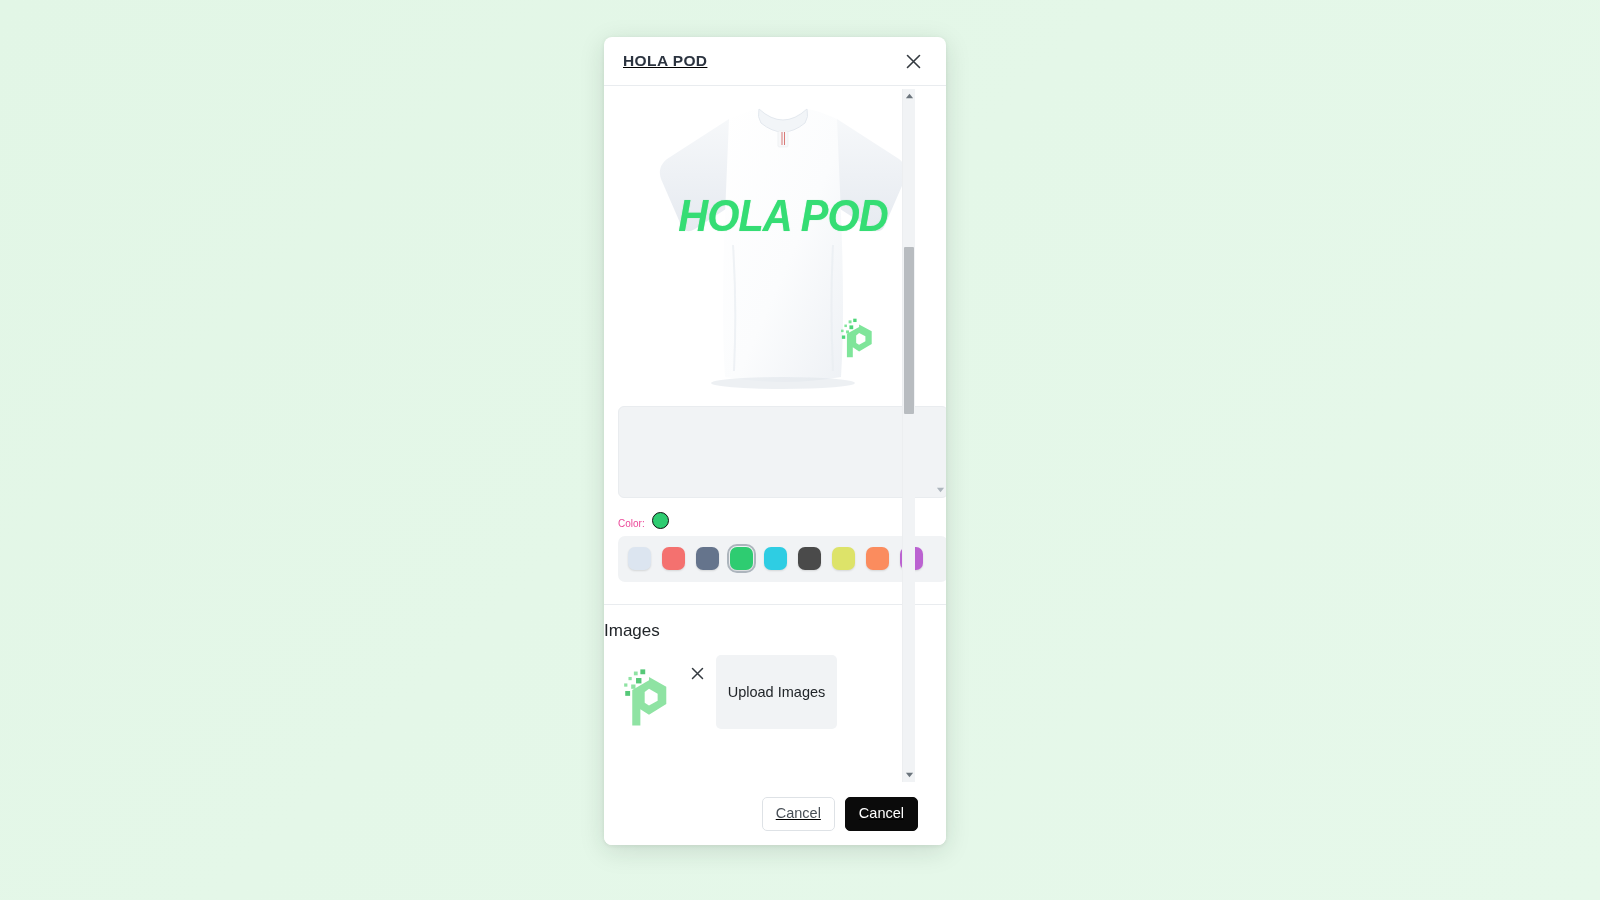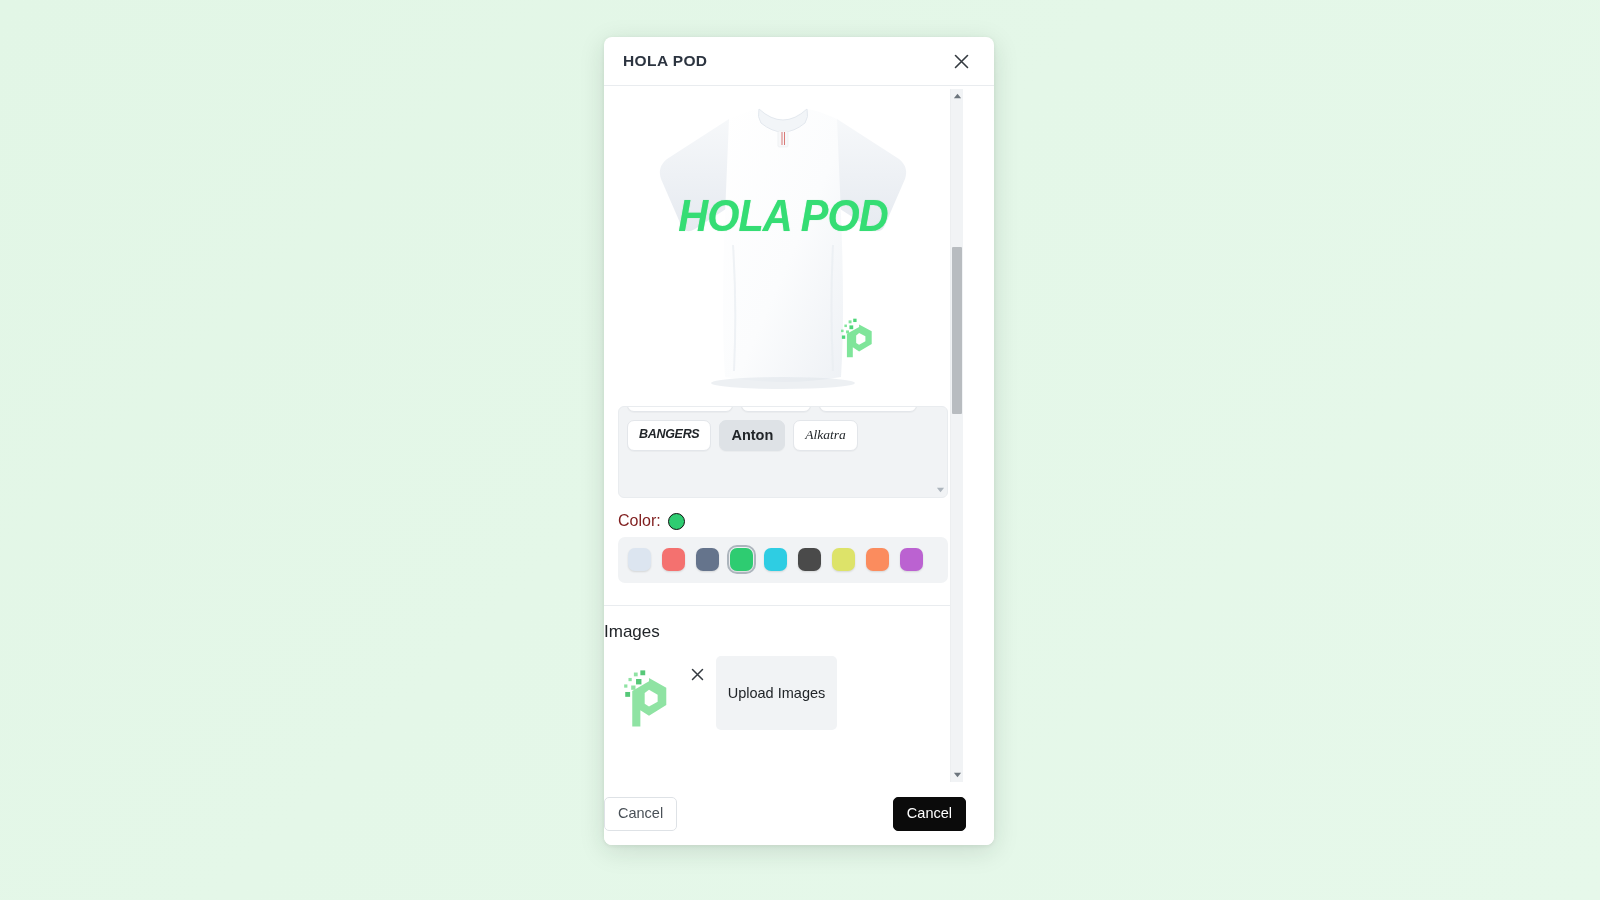--- a/index.html
+++ b/index.html
@@ -10,26 +10,27 @@
   }
   body {
     background: linear-gradient(135deg, #e2f6e6 0%, #e4f7e8 45%, #e6f8ea 100%);
     display: flex; align-items: center; justify-content: center;
   }
 
   
   .modal {
     position: absolute;
     left: 604px; top: 37px;
-    width: 390px; height: 808px;
+    width: 342px; height: 808px;
     background: #ffffff;
     border-radius: 8px;
     box-shadow: 0 6px 26px rgba(20,40,30,0.13), 0 1px 4px rgba(20,40,30,0.08);
     display: flex; flex-direction: column;
     overflow: hidden;
+    text-decoration: underline;
   }
   .modal-header {
     height: 49px; flex: 0 0 49px;
     display: flex; align-items: center; justify-content: space-between;
     padding: 0 20px 0 19px;
     border-bottom: 1px solid #e9ecef;
   }
   .modal-title {
     font-size: 15.5px; font-weight: bold; color: #2c3440;
     letter-spacing: 0.4px;
@@ -123,23 +124,23 @@
     position: absolute; right: 1px; top: 1px; bottom: 1px;
     width: 11px;
     background: #f1f3f5;
   }
   .font-vscroll .arrow-dn {
     position: absolute; bottom: 2px; left: 1px;
     width: 9px; height: 9px;
   }
 
   .color-row {
-    display: flex; align-items: center; gap: 7px;
+    display: flex; align-items: flex-end; gap: 7px;
     margin: 14px 0 7px 0;
-    font-size: 16px; color: #7f1d1d;
+    font-size: 10px; color: #ec4899;
   }
   .color-dot {
     width: 17px; height: 17px; border-radius: 50%;
     background: #2ecc71; border: 1.6px solid #111;
   }
   .swatch-box {
     background: #f1f3f5;
     border-radius: 7px;
     padding: 11px 10px 12px 10px;
     display: flex; flex-wrap: wrap; gap: 11px;
@@ -191,21 +192,21 @@
   .bs-thumb {
     position: absolute; left: 1px; right: 1px;
     top: 158px; height: 167px;
     background: #b8bcc0;
     border-radius: 1px;
   }
 
   
   .modal-footer {
     flex: 0 0 62px;
-    display: flex; align-items: center; justify-content: space-between;
+    display: flex; align-items: center; justify-content: flex-end;
     gap: 10px;
     padding: 0 28px 0 0;
     background: #fff;
   }
   .btn {
     font-family: "Liberation Sans", sans-serif;
     font-size: 14.5px;
     border-radius: 5px;
     padding: 7px 13px;
     cursor: pointer;
@@ -280,28 +281,20 @@
             </g>
             <path d="M55 18 L85 34 L85 64 L55 82 L40 72 L40 96 L26 96 L26 40 L55 24 Z" fill="#7fe59a"></path>
             <path d="M55 38 L70 46 L70 58 L55 66 L48 62 L48 44 Z" fill="#ffffff"></path>
           </svg>
         </div>
       </div>
 
       <div class="section-card">
 
         <div class="font-scroll">
-          <div class="font-scroll-inner">
-            <div class="font-chip f-firasans">Fira Sans:ital</div>
-            <div class="font-chip f-fasthand">Fasthand</div>
-            <div class="font-chip f-changaone">Changa One</div>
-            <div class="font-chip f-bangers">BANGERS</div>
-            <div class="font-chip f-anton selected">Anton</div>
-            <div class="font-chip f-alkatra">Alkatra</div>
-          </div>
           <div class="font-vscroll">
             <svg class="arrow-dn" viewBox="0 0 10 10">
               <path d="M1 3 L9 3 L5 8 Z" fill="#adb5bd"></path>
             </svg>
           </div>
         </div>
 
         <div class="color-row">
           <span>Color:</span>
           <span class="color-dot"></span>

